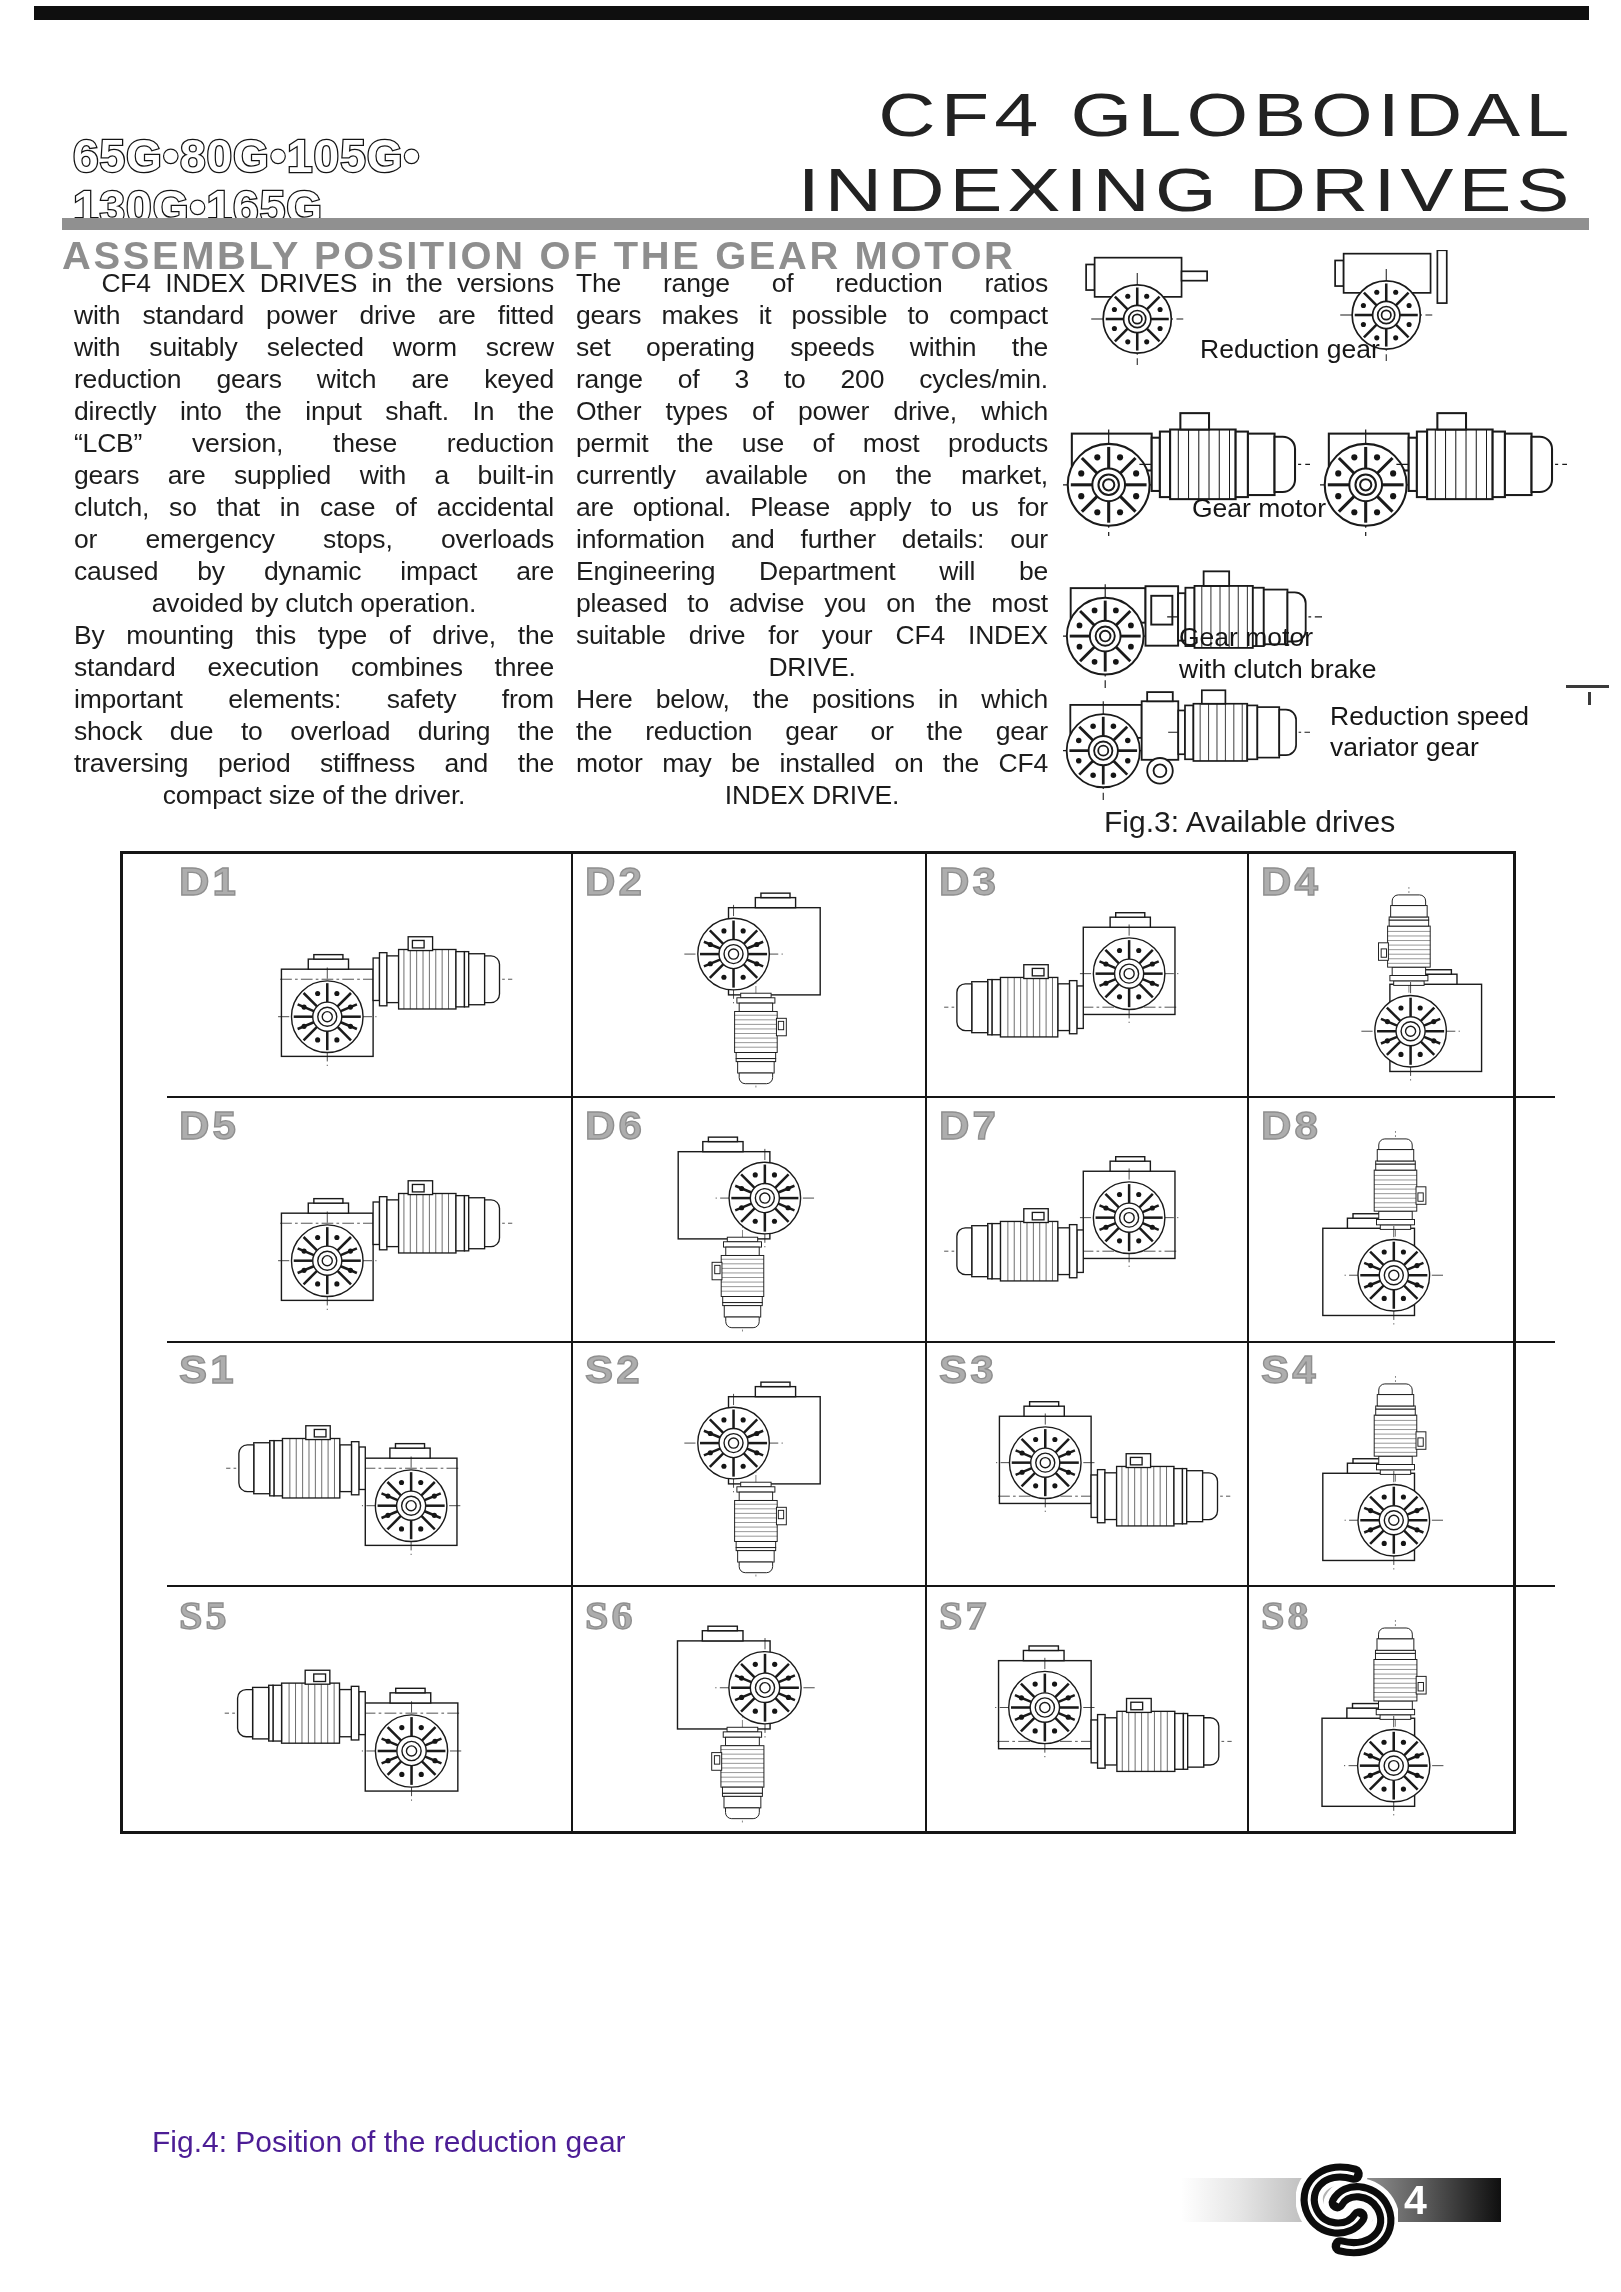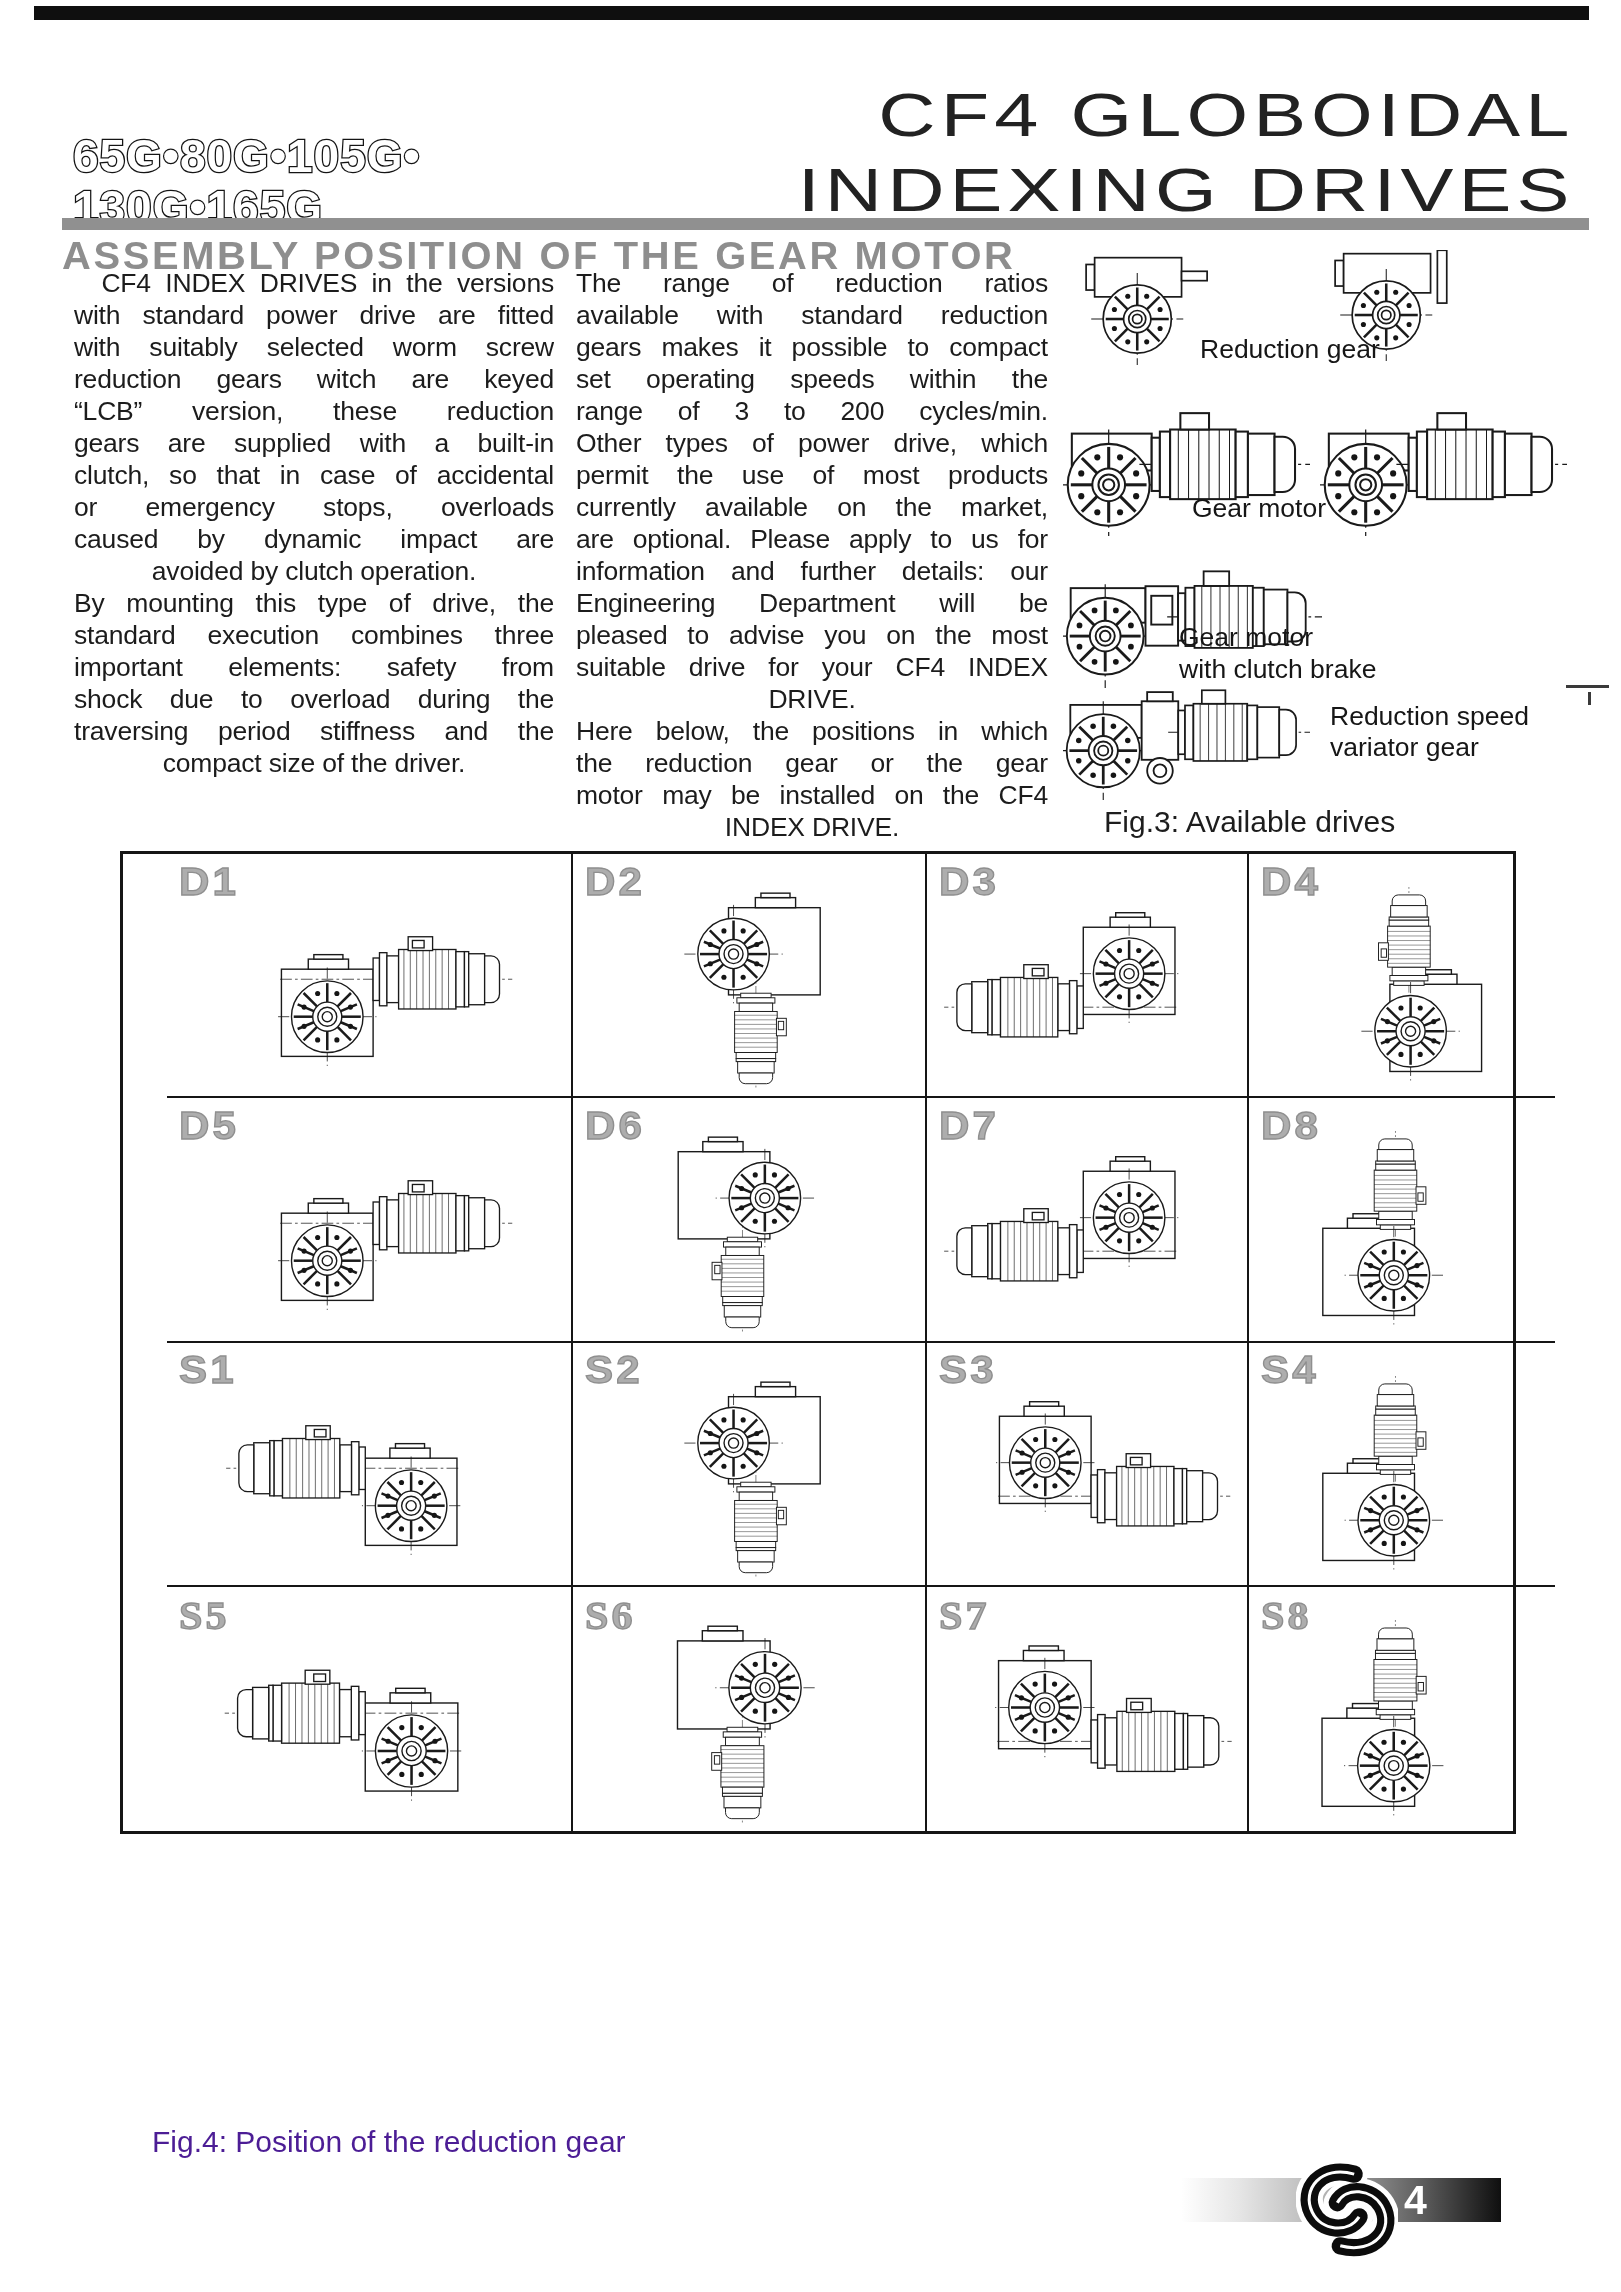--- a/index.html
+++ b/index.html
@@ -244,36 +244,36 @@
   <div class="abs" id="title2">INDEXING DRIVES</div>
 
   <div class="abs" id="gray-rule"></div>
   <div class="abs" id="section-heading">ASSEMBLY POSITION OF THE GEAR MOTOR</div>
 
   <div class="abs bodycol" id="col1">
       <div class="jline indent">CF4 INDEX DRIVES in the versions</div>
       <div class="jline">with standard power drive are fitted</div>
       <div class="jline">with suitably selected worm screw</div>
       <div class="jline">reduction gears witch are keyed</div>
+      <div class="jline">directly into the input shaft. In the</div>
       <div class="jline">“LCB” version, these reduction</div>
       <div class="jline">gears are supplied with a built-in</div>
       <div class="jline">clutch, so that in case of accidental</div>
       <div class="jline">or emergency stops, overloads</div>
       <div class="jline">caused by dynamic impact are</div>
       <div class="jline last">avoided by clutch operation.</div>
       <div class="jline">By mounting this type of drive, the</div>
       <div class="jline">standard execution combines three</div>
       <div class="jline">important elements: safety from</div>
       <div class="jline">shock due to overload during the</div>
       <div class="jline">traversing period stiffness and the</div>
       <div class="jline last">compact size of the driver.</div>
     </div>
   <div class="abs bodycol" id="col2">
       <div class="jline">The range of reduction ratios</div>
-      <div class="jline">available with standard reduction</div>
       <div class="jline">gears makes it possible to compact</div>
       <div class="jline">set operating speeds within the</div>
       <div class="jline">range of 3 to 200 cycles/min.</div>
       <div class="jline">Other types of power drive, which</div>
       <div class="jline">permit the use of most products</div>
       <div class="jline">currently available on the market,</div>
       <div class="jline">are optional. Please apply to us for</div>
       <div class="jline">information and further details: our</div>
       <div class="jline">Engineering Department will be</div>
       <div class="jline">pleased to advise you on the most</div>

